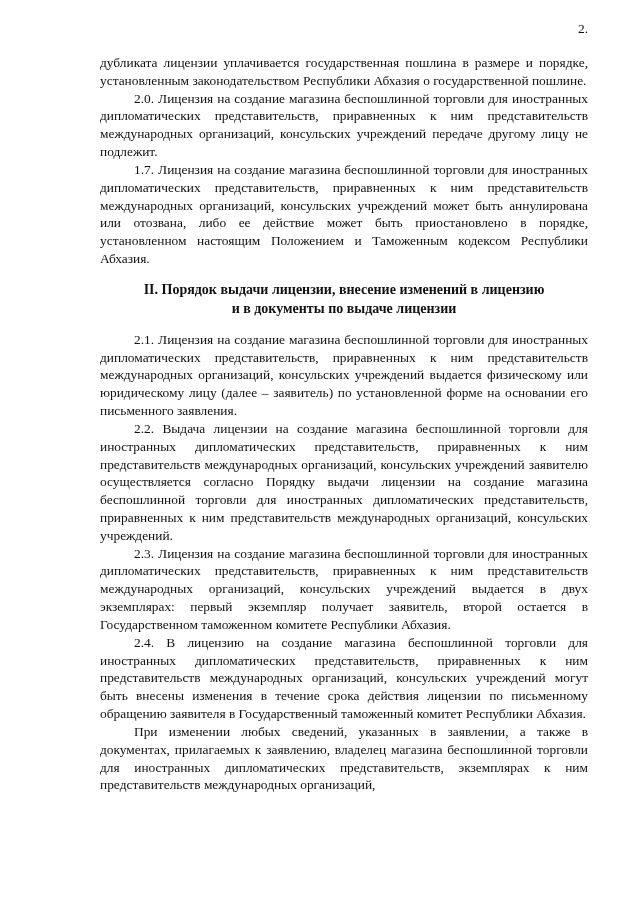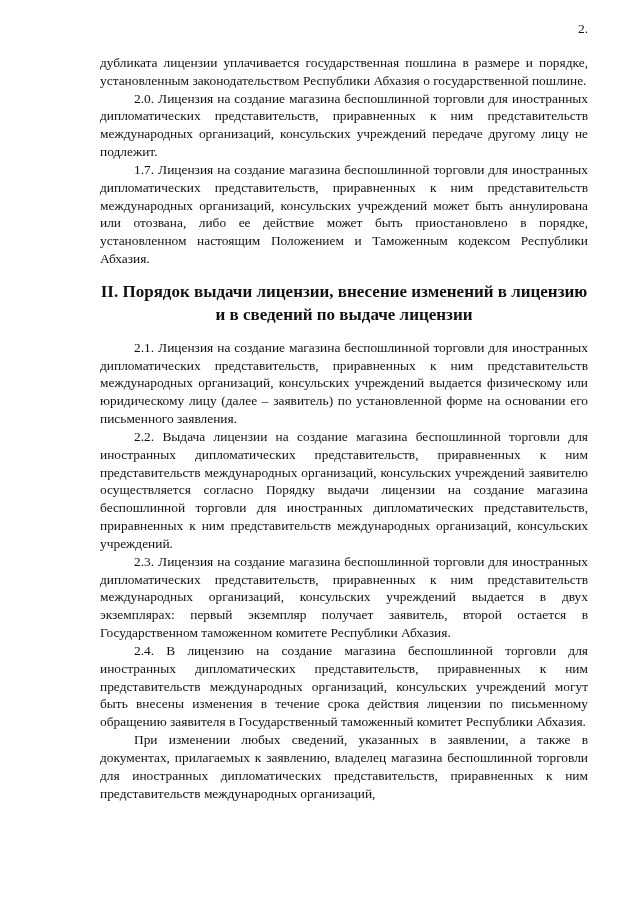--- a/index.html
+++ b/index.html
@@ -49,21 +49,21 @@
   }
   p.cont {
     text-indent: 0;
   }
   .heading {
     margin: 13px 0 12px 0;
     font-weight: bold;
     text-align: center;
     text-indent: 0;
     line-height: 1.35;
-    font-size: 17px;
+    font-size: 14px;
   }
   .heading .line2 {
     display: block;
   }
   .gap-top {
     margin-top: 12px;
   }
 </style>
 </head>
 <body>
@@ -75,27 +75,27 @@
   <div class="doc-body">
 
     <p class="cont">дубликата лицензии уплачивается государственная пошлина в размере и порядке, установленным законодательством Республики Абхазия о государственной пошлине.</p>
 
     <p class="indent">2.0. Лицензия на создание магазина беспошлинной торговли для иностранных дипломатических представительств, приравненных к ним представительств международных организаций, консульских учреждений передаче другому лицу не подлежит.</p>
 
     <p class="indent">1.7. Лицензия на создание магазина беспошлинной торговли для иностранных дипломатических представительств, приравненных к ним представительств международных организаций, консульских учреждений может быть аннулирована или отозвана, либо ее действие может быть приостановлено в порядке, установленном настоящим Положением и Таможенным кодексом Республики Абхазия.</p>
 
     <div class="heading">
       <span>II. Порядок выдачи  лицензии, внесение изменений в лицензию</span>
-      <span class="line2">и в сведений по выдаче лицензии</span>
+      <span class="line2">и в документы по выдаче лицензии</span>
     </div>
 
     <p class="indent gap-top">2.1. Лицензия на создание магазина беспошлинной торговли для иностранных дипломатических представительств, приравненных к ним представительств международных организаций, консульских учреждений выдается физическому или юридическому лицу (далее – заявитель) по установленной форме на основании его письменного заявления.</p>
 
     <p class="indent">2.2. Выдача лицензии на создание магазина беспошлинной торговли для иностранных дипломатических представительств, приравненных к ним представительств международных организаций, консульских учреждений заявителю осуществляется согласно Порядку выдачи лицензии на создание магазина беспошлинной торговли для иностранных дипломатических представительств, приравненных к ним представительств международных организаций, консульских учреждений.</p>
 
     <p class="indent">2.3. Лицензия на создание магазина беспошлинной торговли для иностранных дипломатических представительств, приравненных к ним представительств международных организаций, консульских учреждений выдается в двух экземплярах: первый экземпляр получает заявитель, второй остается в Государственном таможенном комитете Республики Абхазия.</p>
 
     <p class="indent">2.4. В лицензию на создание магазина беспошлинной торговли для иностранных дипломатических представительств, приравненных к ним представительств международных организаций, консульских учреждений могут быть внесены изменения в течение срока действия лицензии по письменному обращению заявителя в Государственный таможенный комитет Республики Абхазия.</p>
 
-    <p class="indent">При изменении любых сведений, указанных в заявлении, а также в документах, прилагаемых к заявлению, владелец магазина беспошлинной торговли для иностранных дипломатических представительств, приравненных к ним представительств международных организаций,</p>
+    <p class="indent">При изменении любых сведений, указанных в заявлении, а также в документах, прилагаемых к заявлению, владелец магазина беспошлинной торговли для иностранных дипломатических представительств, экземплярах к ним представительств международных организаций,</p>
 
   </div>
 </div>
 
 </body></html>

